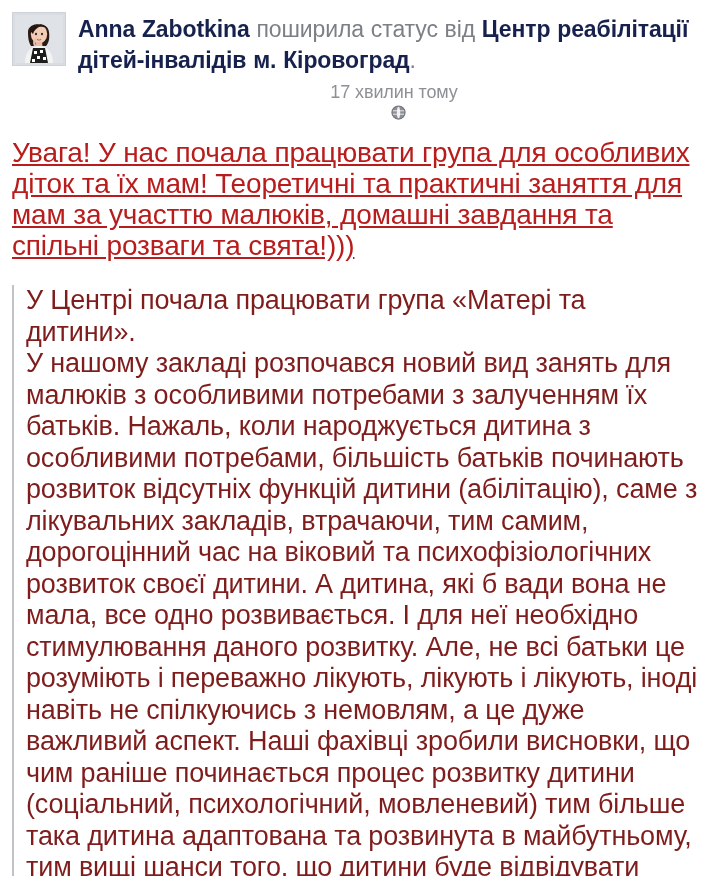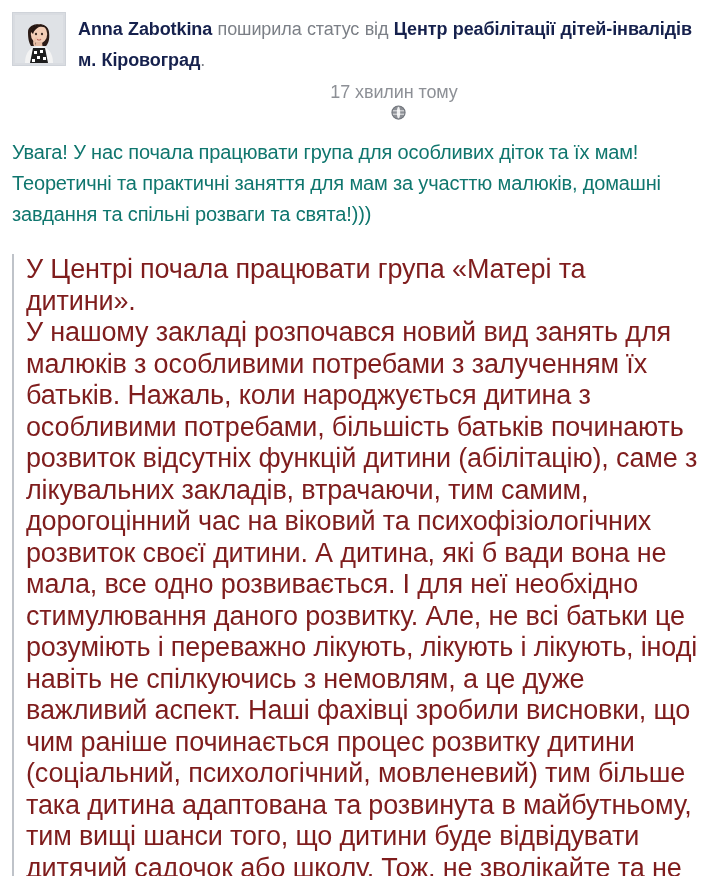--- a/index.html
+++ b/index.html
@@ -52,21 +52,21 @@
   }
   .avatar svg { display: block; width: 100%; height: 100%; }
 
   .header-text {
     flex: 1 1 auto;
     min-width: 0;
     padding-top: 2px;
   }
 
   .attribution {
-    font-size: 18px;
+    font-size: 23px;
     line-height: 31px;
     color: #7b7f86;
     letter-spacing: -0.1px;
     word-spacing: 0.5px;
   }
   .attribution .actor,
   .attribution .target {
     color: #16214d;
     font-weight: bold;
   }
@@ -87,24 +87,25 @@
     height: 15px;
     margin-left: 9px;
     position: relative;
     top: 1px;
   }
   .globe-icon svg { display: block; width: 15px; height: 15px; }
 
   
   .share-caption {
     padding: 18px 14px 0 12px;
-    font-size: 20px;
+    font-size: 28px;
     line-height: 31px;
-    color: #0f766e;
+    color: #b91c1c;
     letter-spacing: -0.15px;
+    text-decoration: underline;
   }
 
   
   .quoted {
     margin: 24px 0 0 12px;
     padding-left: 12px;
     border-left: 2px solid #bfc3c9;
     min-height: 640px;
   }
   .quoted p {

